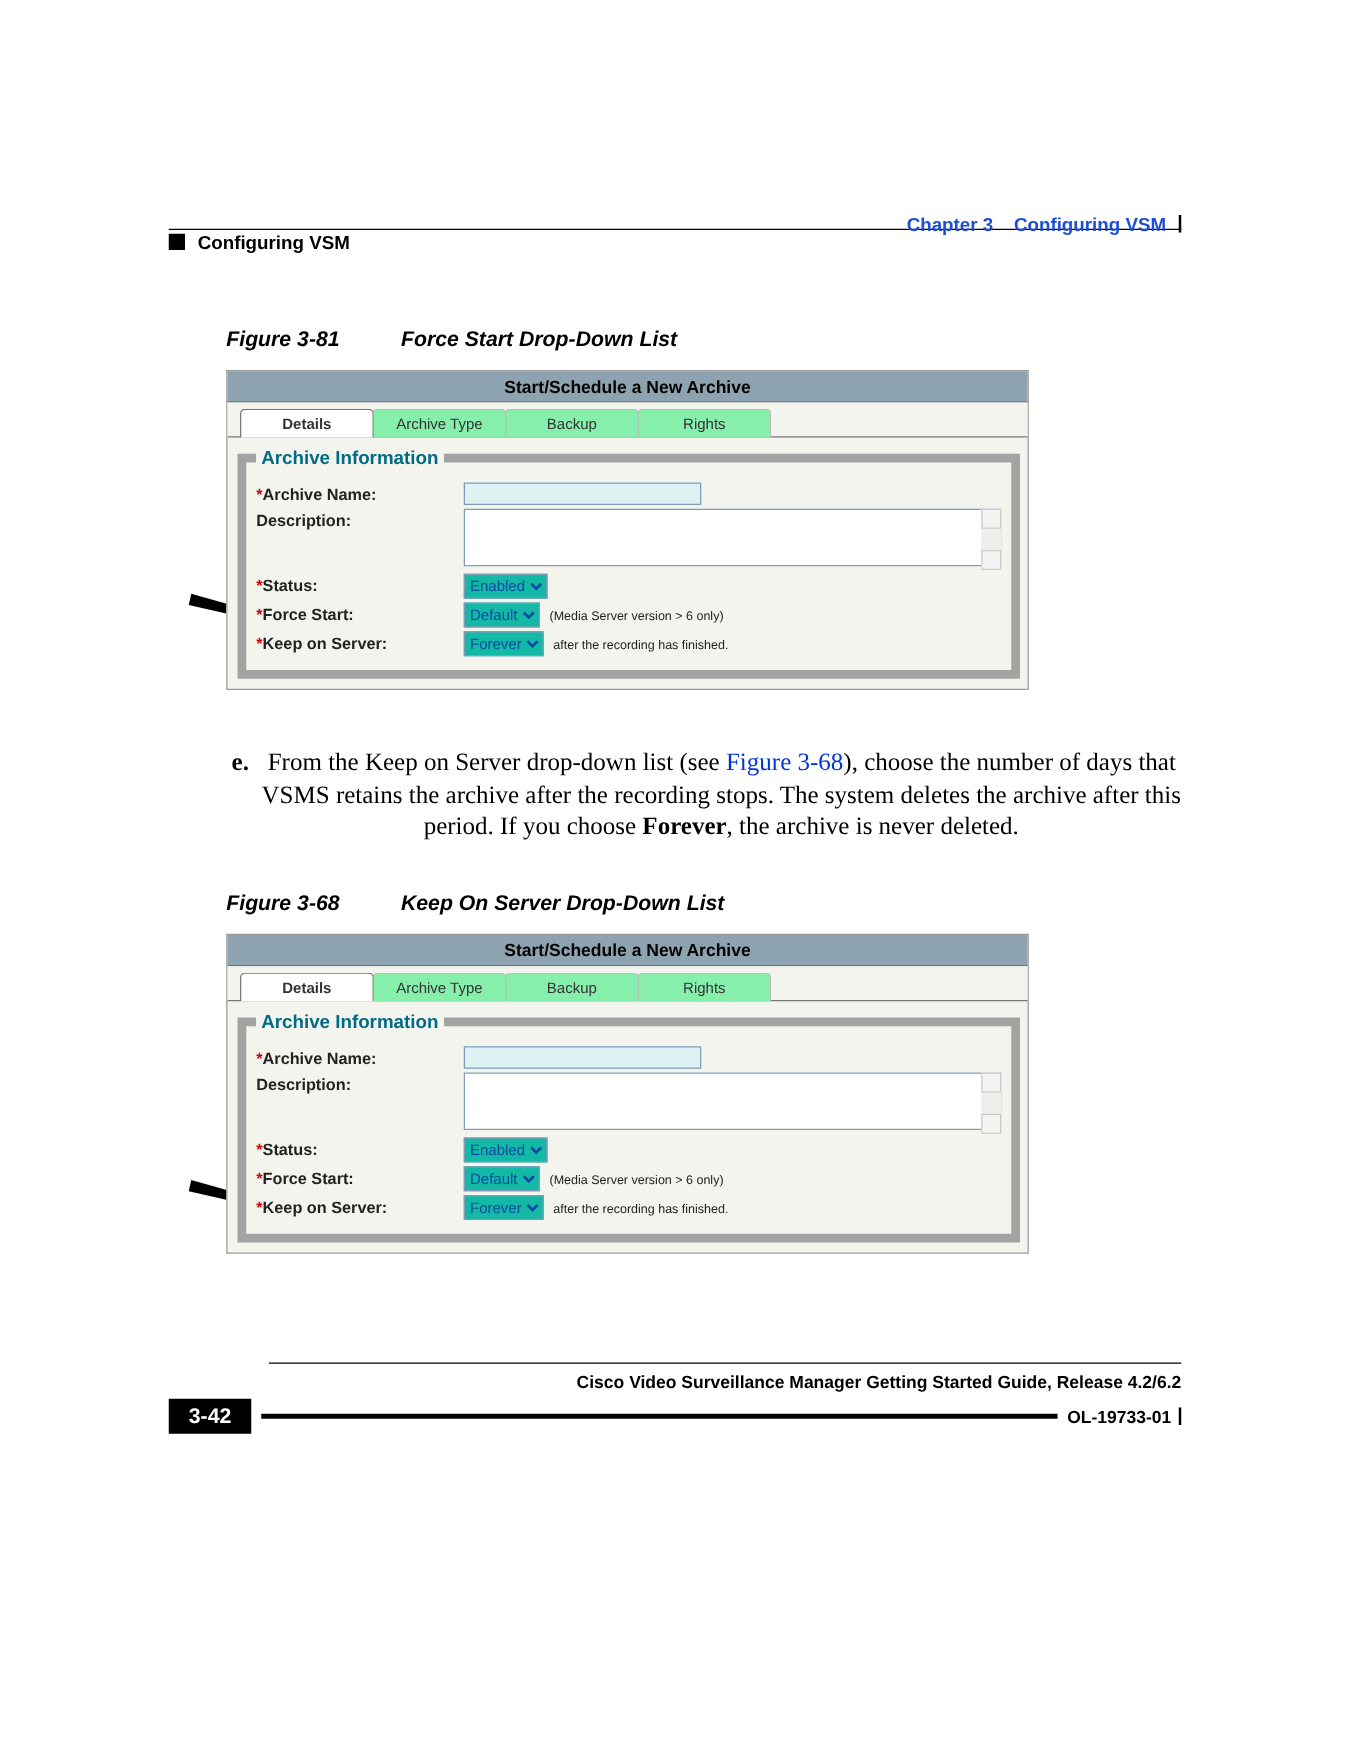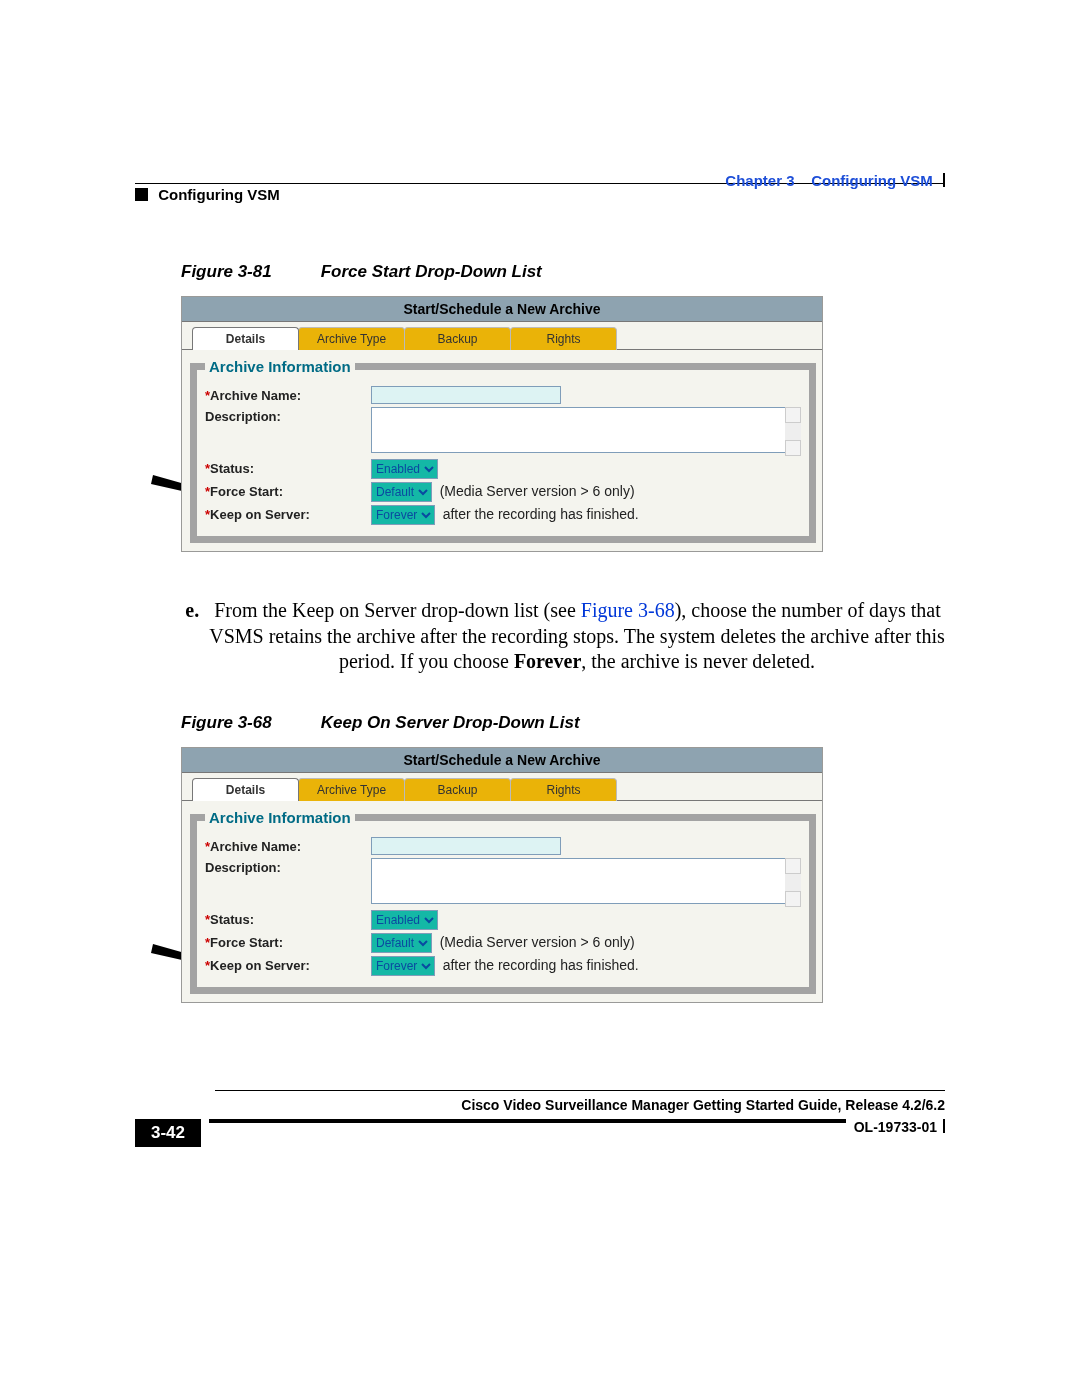--- a/index.html
+++ b/index.html
@@ -106,21 +106,21 @@
     display: flex;
     padding: 5px 0 0 10px;
     gap: 0;
     background: #f4f4ee;
   }
   .tab {
     width: 105px;
     text-align: center;
     border: 1px solid #bbb;
     border-bottom: none;
-    background: #eab308;
+    background: #86efac;
     padding: 4px 0;
     font-size: 12px;
     color: #333;
     border-top-left-radius: 4px;
     border-top-right-radius: 4px;
     margin-right: -1px;
   }
   .tab.active {
     background: #fff;
     font-weight: bold;
@@ -197,21 +197,21 @@
   .pseudo-scroll::before { top: 0; }
   .pseudo-scroll::after { bottom: 0; }
   .tarea-wrap { position: relative; display: inline-block; }
   select.dd {
     border: 1px solid #7f9db9;
     background: #14b8a6;
     color: #0a4aa0;
     font-size: 12px;
     height: 20px;
   }
-  .hint { font-size: 14px; color: #222; margin-left: 4px; margin-top: 44px; }
+  .hint { font-size: 10px; color: #222; margin-left: 4px; margin-top: 44px; }
 
   .arrow {
     position: absolute;
     left: -40px;
     width: 90px;
     height: 30px;
     pointer-events: none;
   }
   .sshot-wrapper {
     position: relative;
@@ -232,21 +232,21 @@
   .footer .title {
     text-align: right;
     font-family: Arial, Helvetica, sans-serif;
     font-weight: bold;
     font-size: 14px;
     margin-top: 6px;
     margin-left: 80px;
   }
   .footer-bottom {
     display: flex;
-    align-items: flex-start;
+    align-items: center;
     margin-top: 6px;
   }
   .footer .pagenum {
     background: #000;
     color: #fff;
     font-family: Arial, Helvetica, sans-serif;
     font-weight: bold;
     font-size: 17px;
     padding: 4px 16px;
     display: inline-block;

